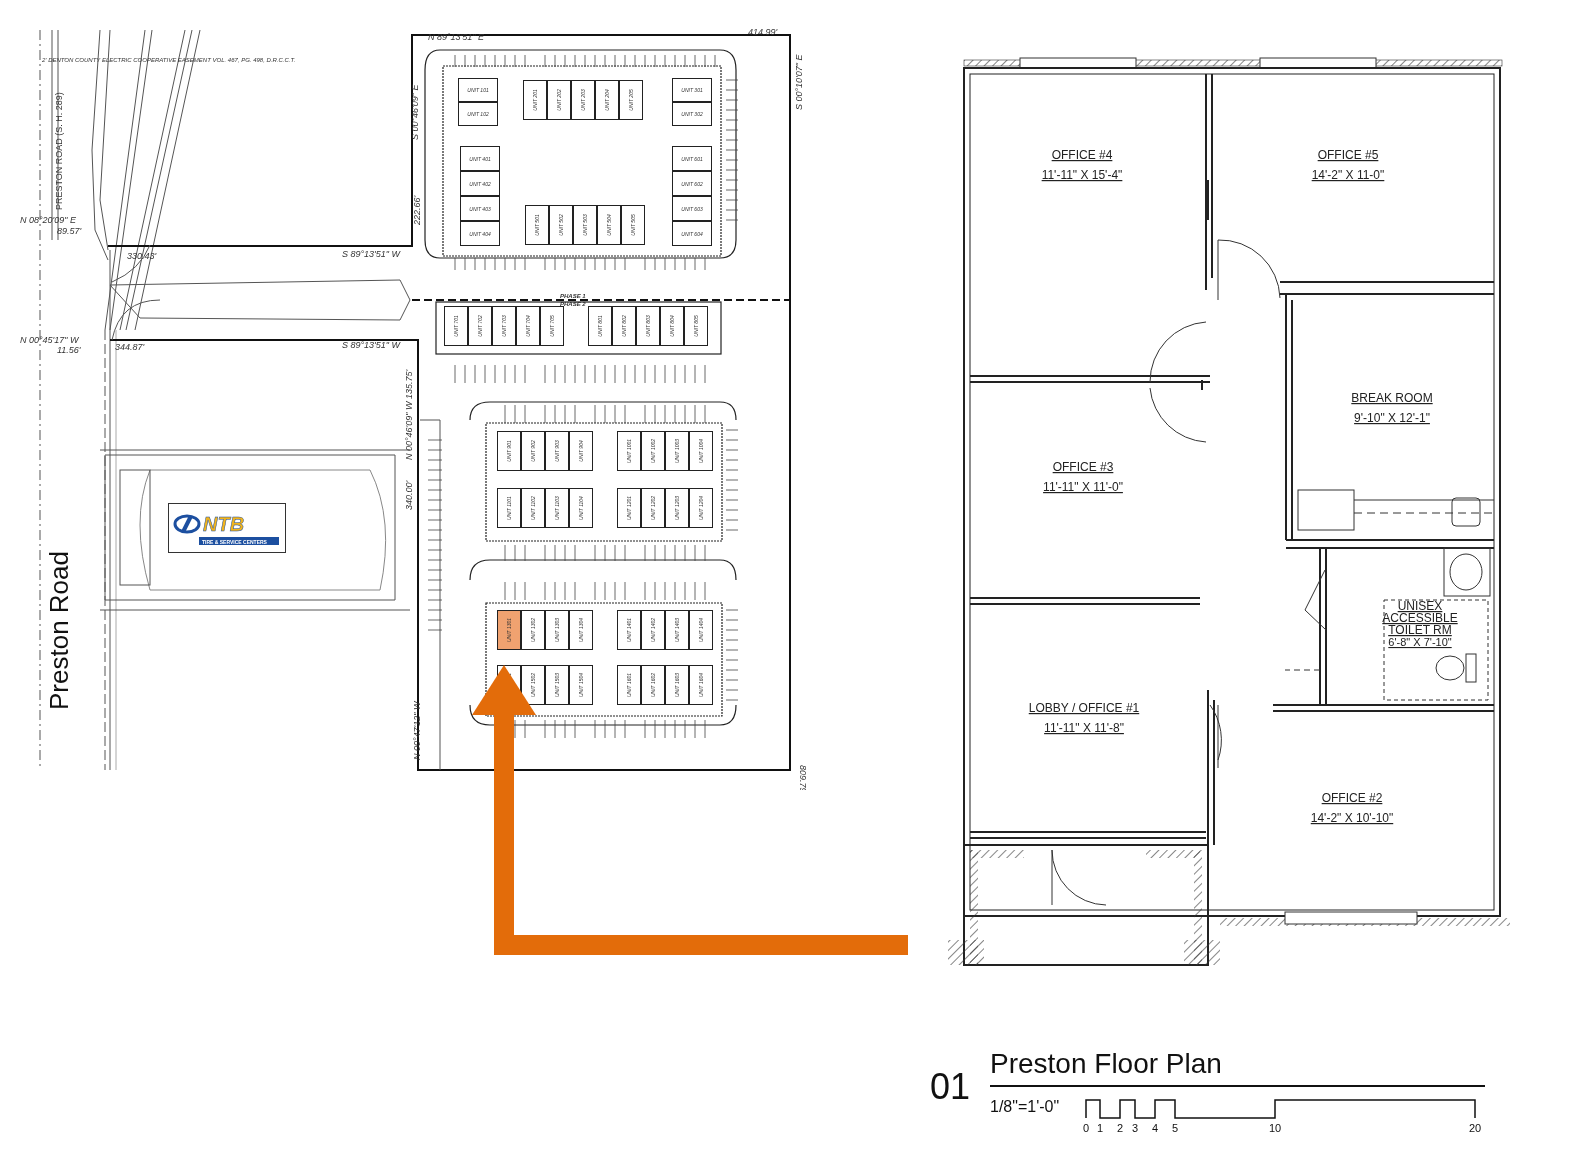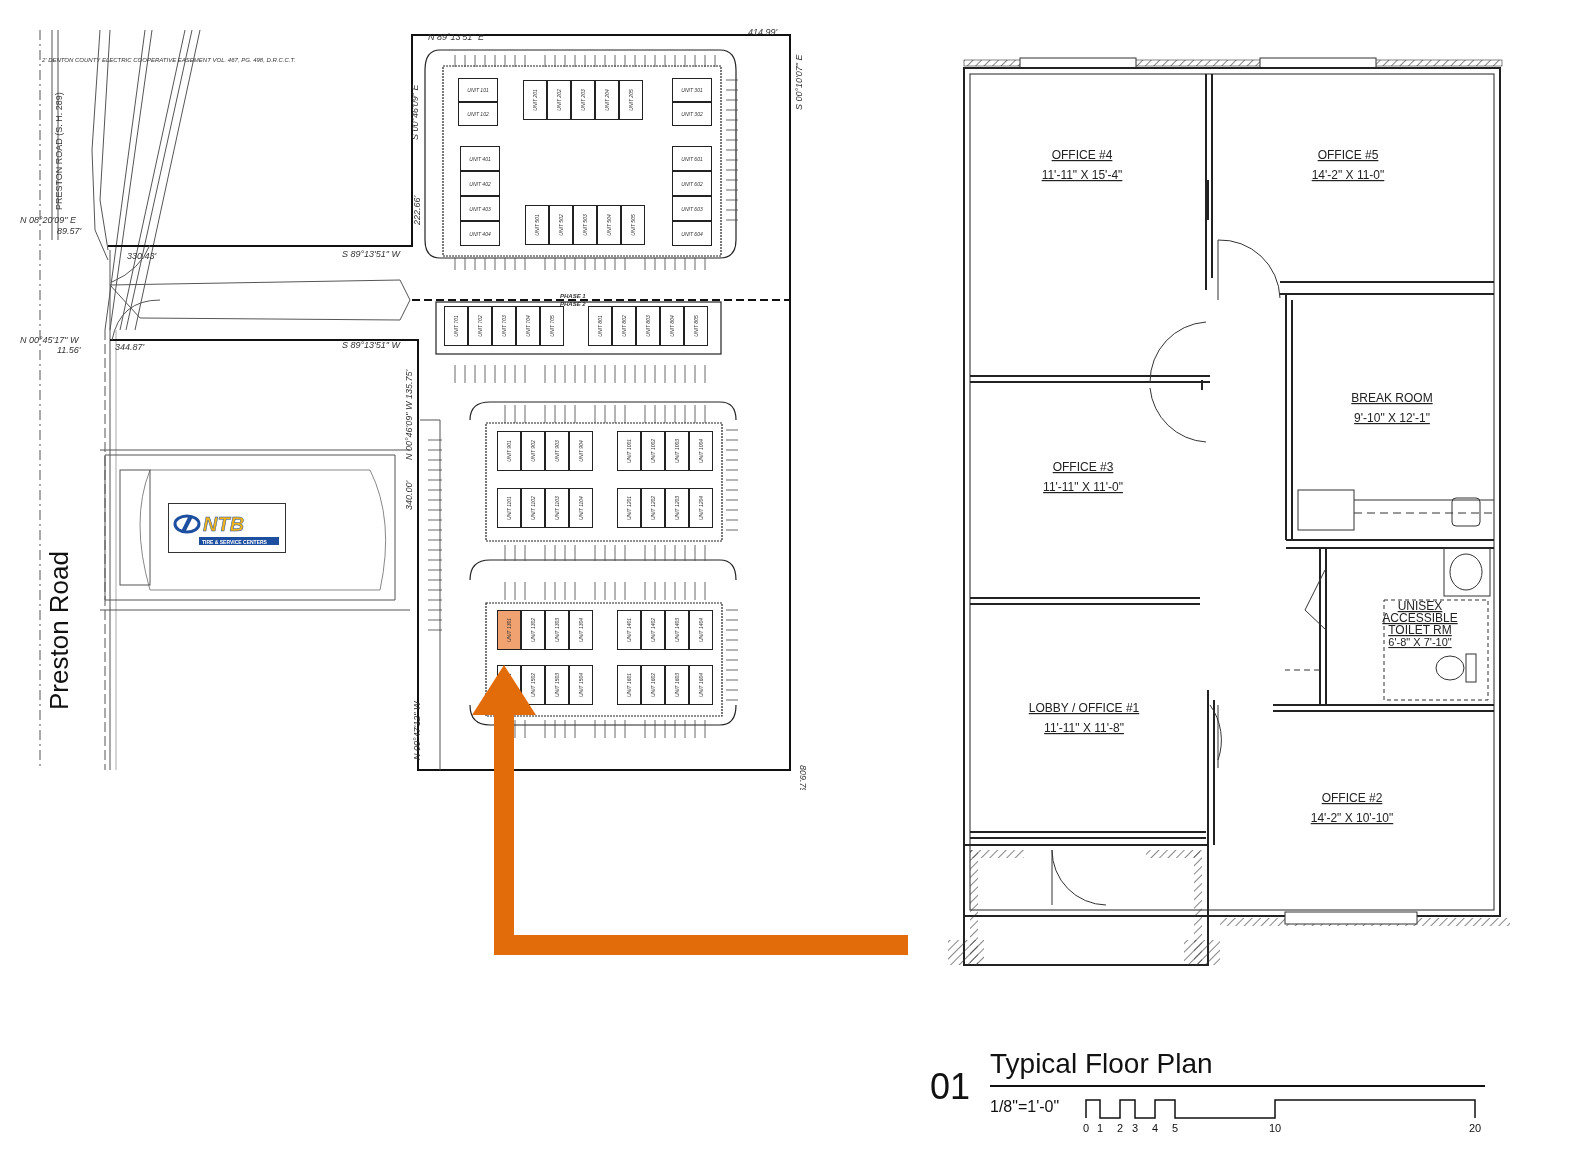--- a/index.html
+++ b/index.html
@@ -405,21 +405,21 @@
     <text class="room-name" x="480" y="596" style="font-size:11px">6'-8" X 7'-10"</text>
     <text class="room-name" x="144" y="662">LOBBY / OFFICE #1</text>
     <text class="room-name" x="144" y="682">11'-11" X 11'-8"</text>
     <text class="room-name" x="412" y="752">OFFICE #2</text>
     <text class="room-name" x="412" y="772">14'-2" X 10'-10"</text>
   </g>
 </svg>
 
 <div class="title-block">
   <div class="title-num">01</div>
-  <div class="title-text">Typical Floor Plan</div>
+  <div class="title-text">Preston Floor Plan</div>
   <div class="title-rule"></div>
   <div class="scale-text">1/8"=1'-0"</div>
   <svg class="abs" style="left:150px;top:50px" width="410" height="40" viewBox="0 0 410 40">
     <polyline points="6,20 6,2 20,2 20,20 40,20 40,2 55,2 55,20 75,20 75,2 95,2 95,20 195,20 195,2 395,2 395,20" fill="none" stroke="#111" stroke-width="1.5"></polyline>
     <g font-size="11" fill="#111" text-anchor="middle">
       <text x="6" y="34">0</text>
       <text x="20" y="34">1</text>
       <text x="40" y="34">2</text>
       <text x="55" y="34">3</text>
       <text x="75" y="34">4</text>

